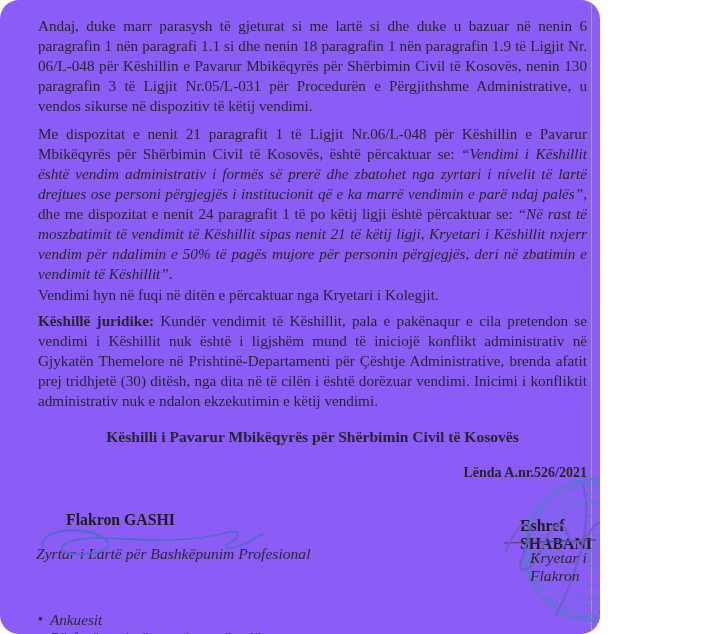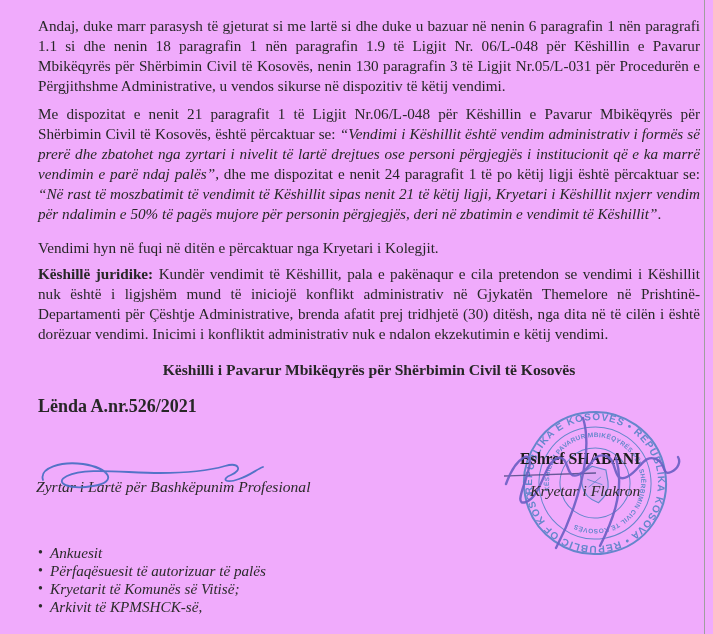--- a/index.html
+++ b/index.html
@@ -1,33 +1,34 @@
 <!DOCTYPE html>
 <html><head>
 <meta charset="utf-8">
 <style>
   html,body { margin:0; padding:0; background:#ffffff; }
   .page {
-    position:relative; width:713px; height:634px; box-sizing:border-box;
-    background:#f0abfc; overflow:hidden;
+    position:relative; width:600px; height:634px; box-sizing:border-box;
+    background:#8b5cf6; overflow:hidden;
     font-family:"Liberation Serif","DejaVu Serif",serif;
     color:#272727;
+    border-radius:19px;
   }
   .content { padding:16px 13px 0 38px; }
   .para { margin:0 0 8px 0; font-size:15.2px; line-height:20px; }
   .justify { text-align:justify; }
-  .p2 { margin-bottom:14px; }
+  .p2 { margin-bottom:1px; }
   .p3 { margin-bottom:6px; }
   .p4 { margin-bottom:16px; }
   .quote { font-style:italic; }
   .inst-title {
     margin:16px 0 16px 0; font-size:15.6px; font-weight:bold;
     text-align:center; line-height:20px;
   }
-  .case-no { font-size:18px; font-weight:bold; text-align:left; line-height:20px; margin:0; }
+  .case-no { font-size:14px; font-weight:bold; text-align:right; line-height:20px; margin:0; }
   .sig-section { position:relative; height:126px; }
   .sig-name { position:absolute; font-size:15.8px; font-weight:bold; color:#1d1d1d; }
   .sig-name-left  { left:28px; top:28px; z-index:2; }
   .sig-name-right { left:482px; top:34px; z-index:2; }
   .sig-title { position:absolute; font-size:15.6px; font-style:italic; color:#2b2b2b; }
   .sig-title-left  { left:-2px; top:62px; z-index:2; }
   .sig-title-right { left:492px; top:66px; z-index:4; }
   .sig-ink-left  { position:absolute; left:-3px; top:40px; z-index:3; }
   .sig-ink-right { position:absolute; left:450px; top:-4px; z-index:3; }
   .seal-wrap { position:absolute; left:482px; top:-8px; z-index:1; }
@@ -76,20 +77,21 @@
             <circle cx="75" cy="75" r="56" fill="none" stroke="#4d80c4" stroke-width="1"></circle>
             <circle cx="75" cy="75" r="35" fill="none" stroke="#4d80c4" stroke-width="1"></circle>
             <text class="seal-outer-text"><textPath href="#sealOuterPath">REPUBLIKA E KOSOVËS • REPUBLIKA KOSOVA • REPUBLIC OF KOSOVO</textPath></text>
             <text class="seal-inner-text"><textPath href="#sealInnerPath">KËSHILLI I PAVARUR MBIKËQYRËS PËR SHËRBIMIN CIVIL TË KOSOVËS</textPath></text>
             <path d="M75,58 l13,6 v12 c0,10 -6,15 -13,19 c-7,-4 -13,-9 -13,-19 v-12 z" fill="rgba(77,128,196,0.12)" stroke="#4d80c4" stroke-width="1.2"></path>
             <path d="M68,70 l14,8 M82,70 l-14,8" stroke="#4d80c4" stroke-width="0.8" fill="none"></path>
           </g>
         </svg>
       </div>
 
+      <div class="sig-name sig-name-left">Flakron GASHI</div>
       <svg class="sig-ink-left" width="255" height="42" viewBox="0 0 255 42">
         <path d="M8,24 C4,12 26,5 48,8 C74,12 84,26 58,30 C34,34 18,27 32,20 C50,11 90,17 125,17 C158,17 176,14 190,10 C204,6 208,14 196,19 C186,23 190,28 204,23 C216,19 222,13 228,11" fill="none" stroke="#4a70c4" stroke-width="1.8" stroke-linecap="round" opacity="0.95"></path>
       </svg>
       <div class="sig-title sig-title-left">Zyrtar i Lartë për Bashkëpunim Profesional</div>
 
       <div class="sig-name sig-name-right">Eshref SHABANI</div>
       <svg class="sig-ink-right" width="215" height="140" viewBox="0 0 215 140">
         <path d="M16,64 L108,61" stroke="#44447e" stroke-width="1.3" fill="none" opacity="0.8"></path>
         <g fill="none" stroke="#6b5fc4" stroke-width="2.4" stroke-linecap="round" opacity="0.9">
           <path d="M18,72 C28,44 46,36 41,56 C36,76 26,94 38,90 C54,84 56,50 70,46 C82,43 77,68 90,63 C104,57 104,40 118,44 C130,47 124,72 139,65 C152,59 156,40 170,48 C178,53 174,64 183,60 C190,57 193,50 190,45"></path>

